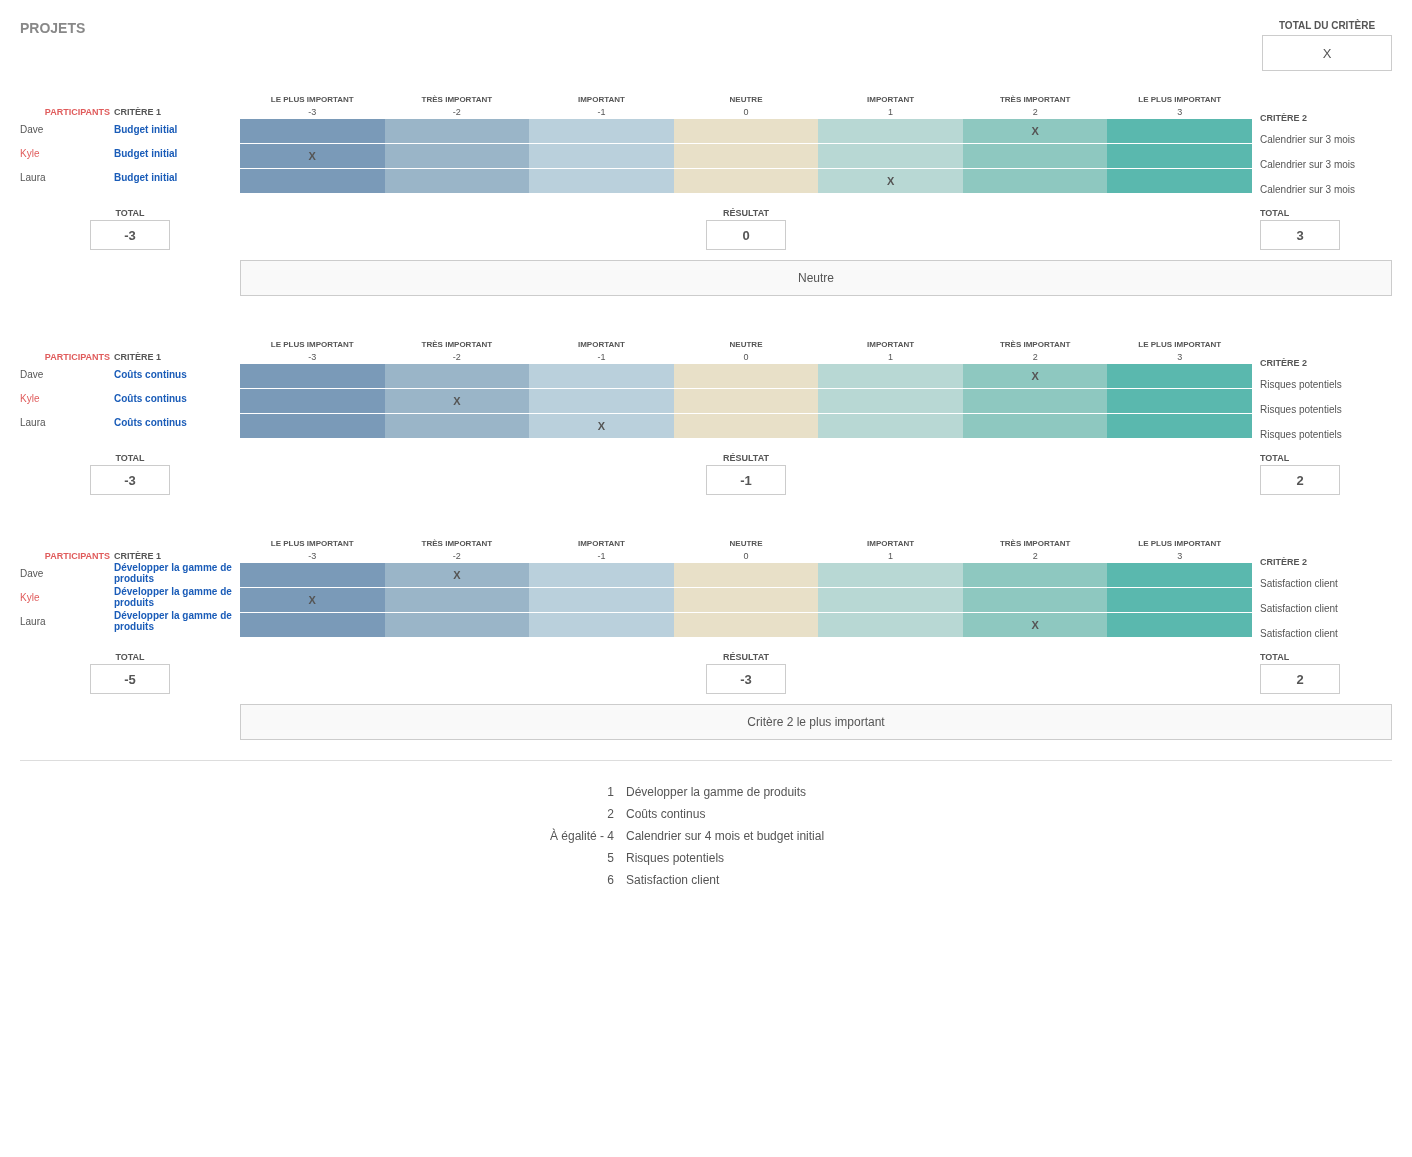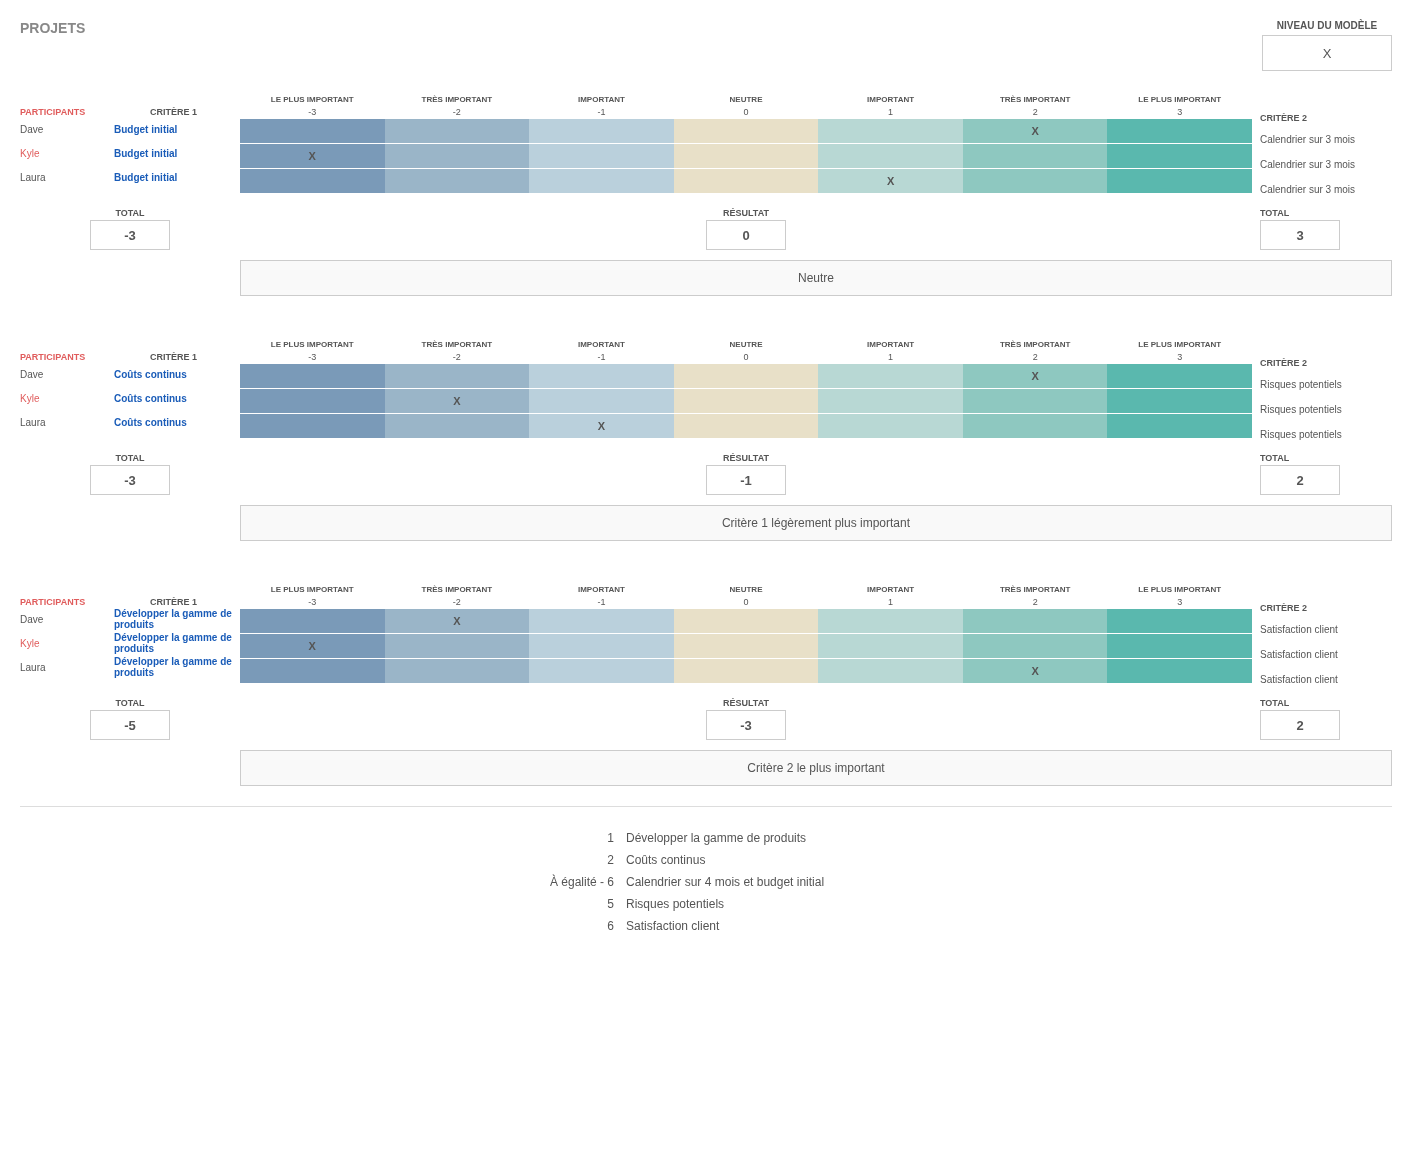--- a/index.html
+++ b/index.html
@@ -75,30 +75,30 @@
       flex-shrink: 0;
     }
 
     .participant-col {
       width: 90px;
       font-size: 9px;
       font-weight: bold;
       color: #e05c5c;
       text-transform: uppercase;
       padding-top: 36px;
+      text-align: right;
     }
 
     .criterion-col {
       flex: 1;
       font-size: 9px;
       font-weight: bold;
       color: #555;
       text-transform: uppercase;
       padding-top: 36px;
-      margin-left: 36px;
     }
 
     .grid-area {
       flex: 1;
     }
 
     .summary-box {
       border: 1px solid #ccc;
       padding: 10px;
       text-align: center;
@@ -145,21 +145,21 @@
   </style>
 </head>
 <body>
 
 <div>
 
 
   <div style="display:flex; justify-content:space-between; align-items:flex-start;">
     <div class="subtitle">PROJETS</div>
     <div class="side-panel">
-      <div class="niveau-label">NIVEAU DU MODÈLE</div>
+      <div class="niveau-label">TOTAL DU CRITÈRE</div>
       <div class="niveau-box">X</div>
     </div>
   </div>
 
   <div class="main-content" id="blocks-container">
   <div class="comparison-block">
         <div class="comparison-table-wrap">
           <div class="left-labels">
             <div style="display: flex; gap: 4px;">
               <div class="participant-col" style="width: 90px; font-size: 9px; font-weight: bold; color: rgb(224, 92, 92); text-transform: uppercase; padding-top: 36px; flex-shrink: 0;">PARTICIPANTS</div>
@@ -329,21 +329,20 @@
           </div>
           <div style="flex: 1 1 0%; display: flex; flex-direction: column; align-items: center;">
             <div style="font-size: 9px; font-weight: bold; color: rgb(85, 85, 85); text-transform: uppercase; margin-bottom: 2px;">RÉSULTAT</div>
             <div style="border: 1px solid rgb(204, 204, 204); padding: 4px 8px; text-align: center; font-size: 13px; font-weight: bold; color: rgb(85, 85, 85); min-height: 30px; display: flex; align-items: center; justify-content: center; width: 80px;">-1</div>
           </div>
           <div style="width: 140px; flex-shrink: 0; padding-left: 8px; display: flex; flex-direction: column; align-items: flex-start;">
             <div style="font-size: 9px; font-weight: bold; color: rgb(85, 85, 85); text-transform: uppercase; margin-bottom: 2px;">TOTAL</div>
             <div style="border: 1px solid rgb(204, 204, 204); padding: 4px 8px; text-align: center; font-size: 13px; font-weight: bold; color: rgb(85, 85, 85); min-height: 30px; display: flex; align-items: center; justify-content: center; width: 80px;">2</div>
           </div>
         </div>
-        <div class="summary-box" style="border: 1px solid rgb(204, 204, 204); padding: 10px; text-align: center; font-size: 12px; color: rgb(85, 85, 85); margin-top: 10px; background: rgb(249, 249, 249); margin-left: 220px; margin-right: 0px;">Critère 1 légèrement plus important</div>
       </div>
       <div class="comparison-block">
         <div class="comparison-table-wrap">
           <div class="left-labels">
             <div style="display: flex; gap: 4px;">
               <div class="participant-col" style="width: 90px; font-size: 9px; font-weight: bold; color: rgb(224, 92, 92); text-transform: uppercase; padding-top: 36px; flex-shrink: 0;">PARTICIPANTS</div>
               <div class="criterion-col" style="flex: 1 1 0%; font-size: 9px; font-weight: bold; color: rgb(85, 85, 85); text-transform: uppercase; padding-top: 36px;">CRITÈRE 1</div>
             </div>
             <div style="display: flex; gap: 4px; height: 24px;">
               <div style="width: 90px; font-size: 10px; color: rgb(85, 85, 85); display: flex; align-items: center; flex-shrink: 0;">Dave</div>
@@ -436,21 +435,21 @@
     <ul class="results-list" id="results-list">
         <li style="display: flex; align-items: center; padding: 4px 0px; font-size: 12px; color: rgb(85, 85, 85); justify-content: center;">
           <span style="width: 120px; text-align: right; padding-right: 12px; font-size: 12px; color: rgb(85, 85, 85);">1</span>
           <span style="font-size: 12px; color: rgb(85, 85, 85); text-align: left; min-width: 280px;">Développer la gamme de produits</span>
         </li>
         <li style="display: flex; align-items: center; padding: 4px 0px; font-size: 12px; color: rgb(85, 85, 85); justify-content: center;">
           <span style="width: 120px; text-align: right; padding-right: 12px; font-size: 12px; color: rgb(85, 85, 85);">2</span>
           <span style="font-size: 12px; color: rgb(85, 85, 85); text-align: left; min-width: 280px;">Coûts continus</span>
         </li>
         <li style="display: flex; align-items: center; padding: 4px 0px; font-size: 12px; color: rgb(85, 85, 85); justify-content: center;">
-          <span style="width: 120px; text-align: right; padding-right: 12px; font-size: 12px; color: rgb(85, 85, 85);">À égalité - 6</span>
+          <span style="width: 120px; text-align: right; padding-right: 12px; font-size: 12px; color: rgb(85, 85, 85);">À égalité - 4</span>
           <span style="font-size: 12px; color: rgb(85, 85, 85); text-align: left; min-width: 280px;">Calendrier sur 4 mois et budget initial</span>
         </li>
         <li style="display: flex; align-items: center; padding: 4px 0px; font-size: 12px; color: rgb(85, 85, 85); justify-content: center;">
           <span style="width: 120px; text-align: right; padding-right: 12px; font-size: 12px; color: rgb(85, 85, 85);">5</span>
           <span style="font-size: 12px; color: rgb(85, 85, 85); text-align: left; min-width: 280px;">Risques potentiels</span>
         </li>
         <li style="display: flex; align-items: center; padding: 4px 0px; font-size: 12px; color: rgb(85, 85, 85); justify-content: center;">
           <span style="width: 120px; text-align: right; padding-right: 12px; font-size: 12px; color: rgb(85, 85, 85);">6</span>
           <span style="font-size: 12px; color: rgb(85, 85, 85); text-align: left; min-width: 280px;">Satisfaction client</span>
         </li>

